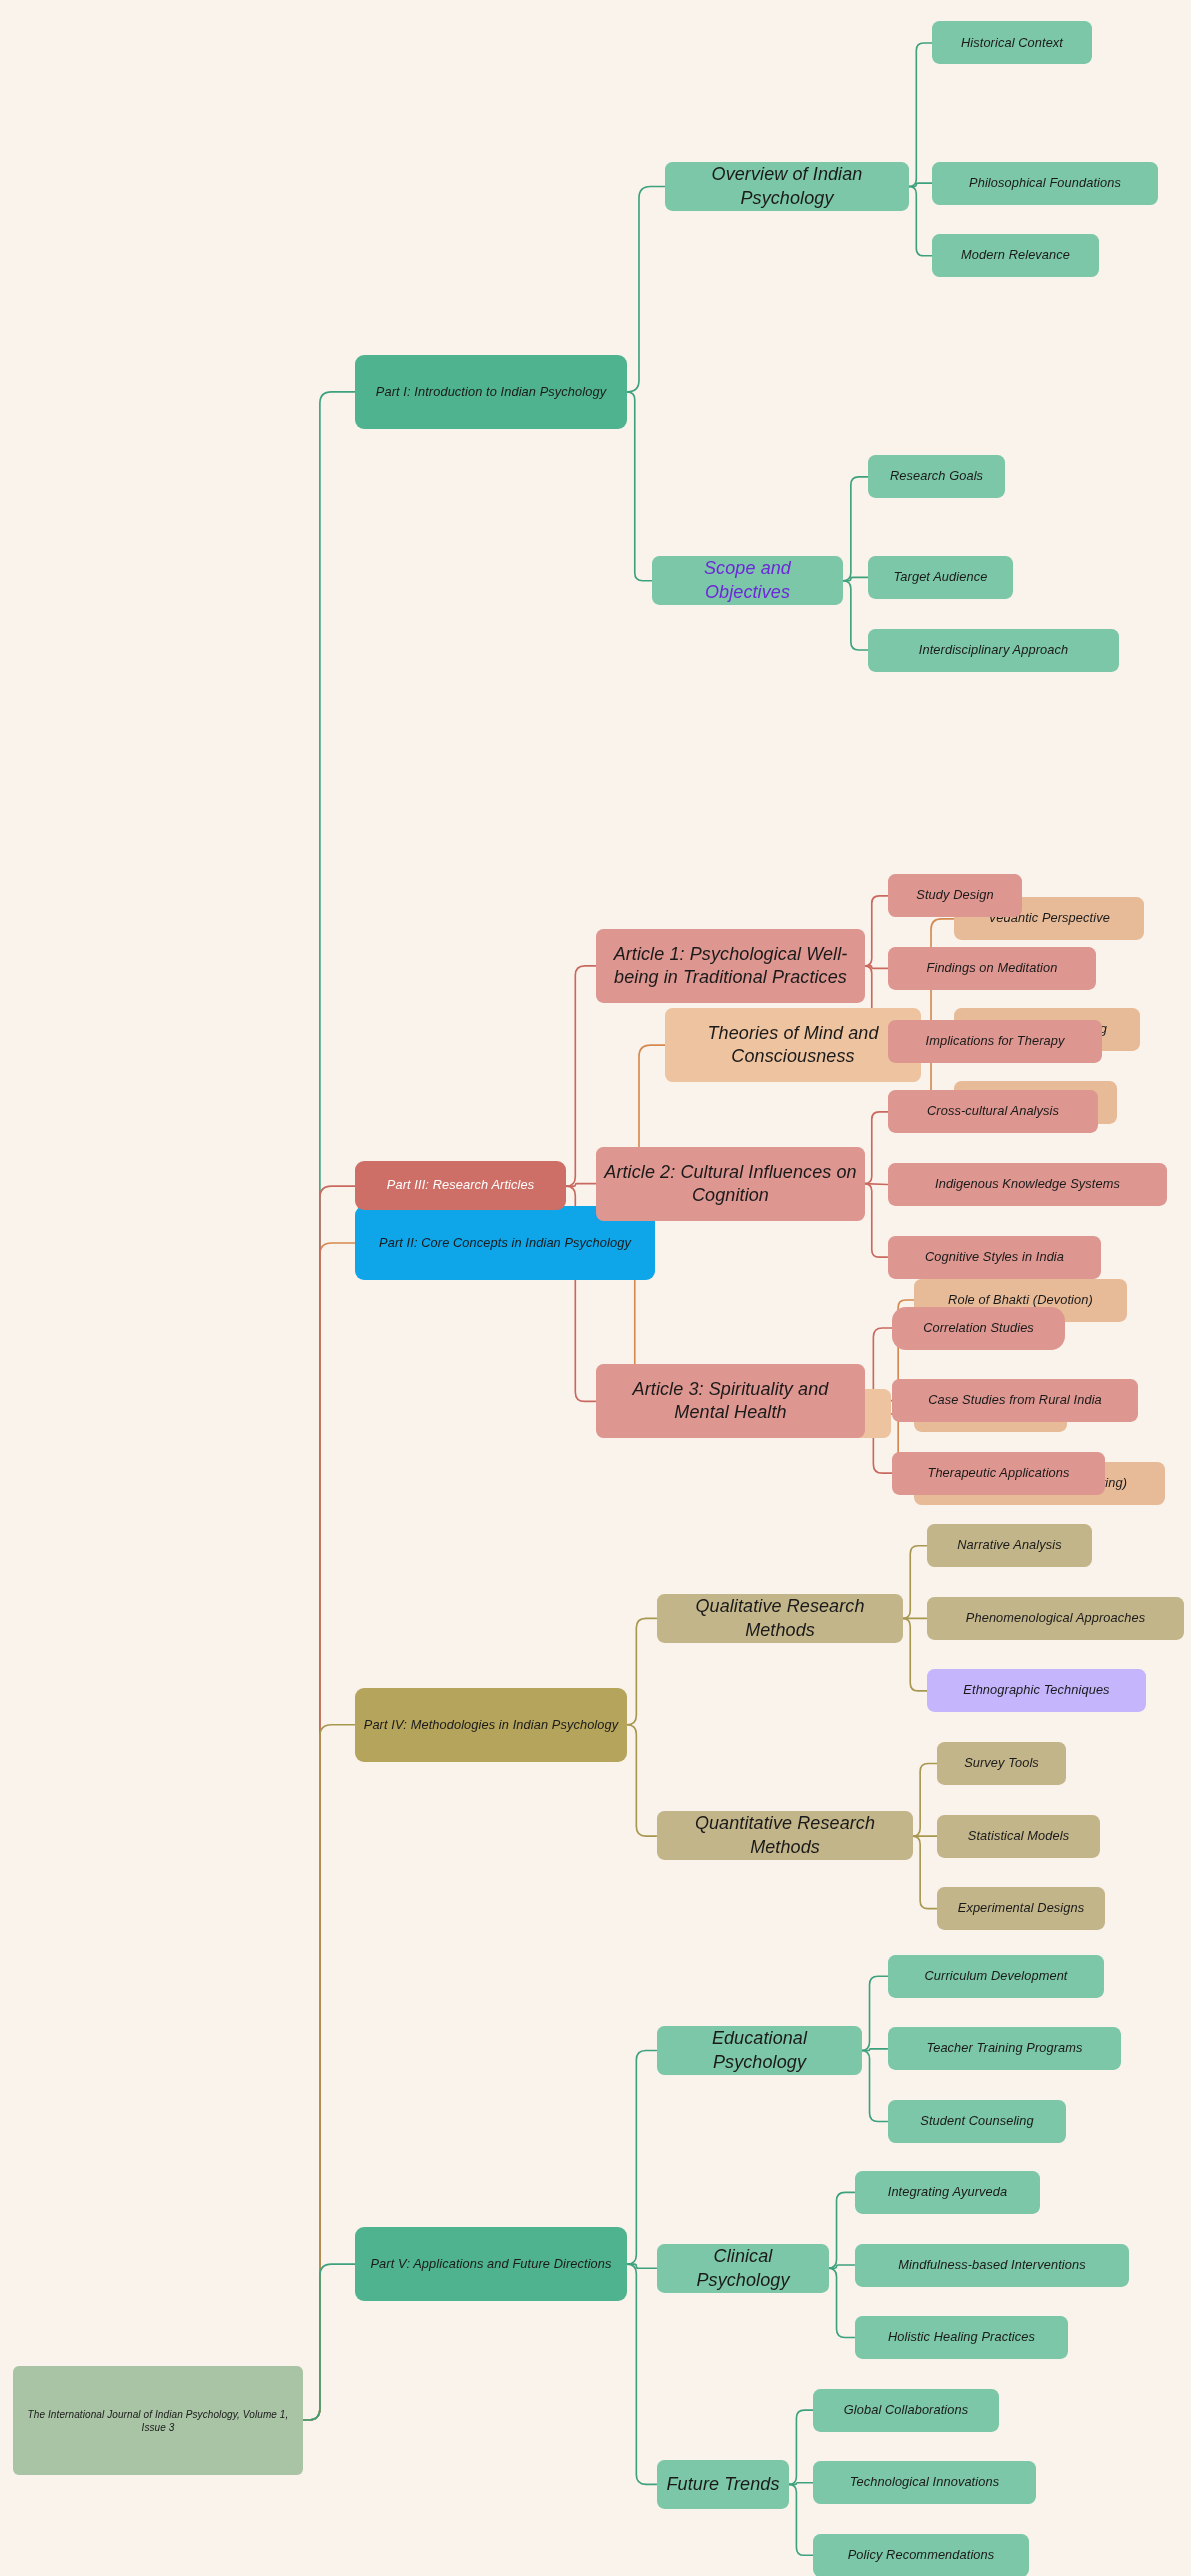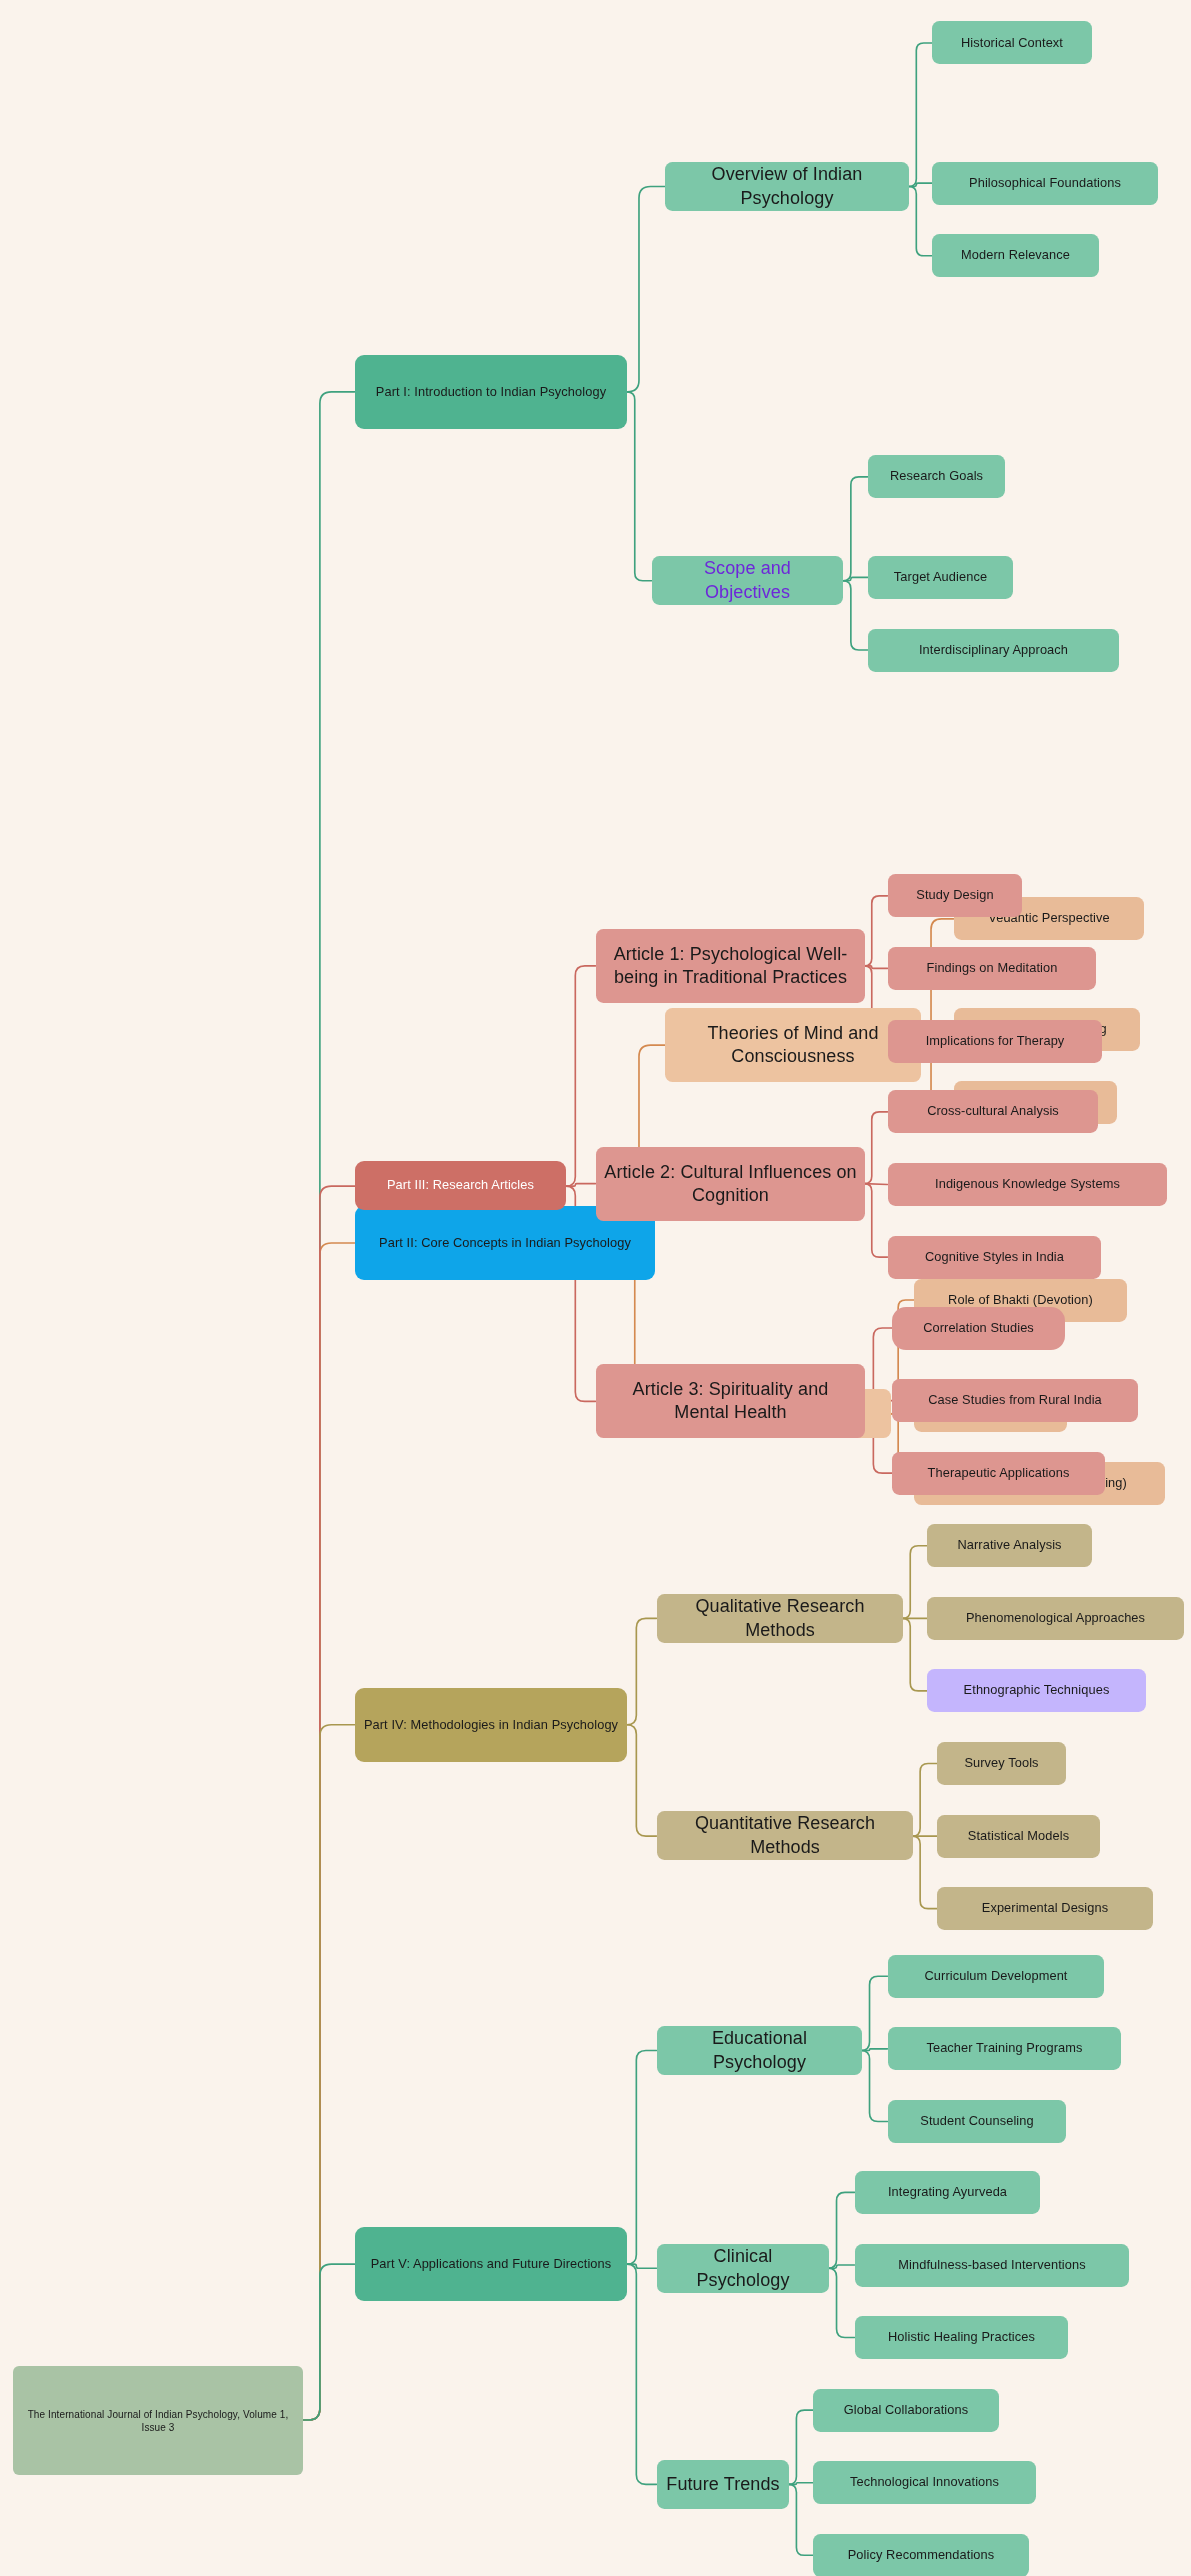--- a/index.html
+++ b/index.html
@@ -30,20 +30,21 @@
     position: absolute;
     box-sizing: border-box;
     display: flex;
     align-items: center;
     justify-content: flex-start;
     text-align: center;
     border-radius: 7.4px;
     line-height: 1.30;
     padding: 3.3px 8.2px;
     letter-spacing: 0.1px;
+    font-style: italic;
     -webkit-font-smoothing: antialiased;
   }
   .node-label {
     display: block;
     width: 100%;
     white-space: pre-line;
   }
   .node.root      { font-size: 10px; border-radius: 6px; }
   .node.level1    { font-size: 12.8px; border-radius: 9px; }
   .node.level2    { font-size: 18px; }
@@ -222,21 +223,21 @@
       </div>
       <div class="node level2" style="left: 657px; top: 1811px; width: 256px; height: 49px; background: rgb(195, 181, 138); color: rgb(26, 26, 26);">
         <span class="node-label">Quantitative Research Methods</span>
       </div>
       <div class="node level3" style="left: 937px; top: 1742px; width: 129px; height: 43px; background: rgb(195, 181, 138); color: rgb(26, 26, 26);">
         <span class="node-label">Survey Tools</span>
       </div>
       <div class="node level3" style="left: 937px; top: 1815px; width: 163px; height: 43px; background: rgb(195, 181, 138); color: rgb(26, 26, 26);">
         <span class="node-label">Statistical Models</span>
       </div>
-      <div class="node level3" style="left: 937px; top: 1887px; width: 216px; height: 43px; background: rgb(195, 181, 138); color: rgb(26, 26, 26);">
+      <div class="node level3" style="left: 937px; top: 1887px; width: 168px; height: 43px; background: rgb(195, 181, 138); color: rgb(26, 26, 26);">
         <span class="node-label">Experimental Designs</span>
       </div>
       <div class="node level1" style="left: 355px; top: 2227px; width: 272px; height: 74px; background: rgb(79, 179, 144); color: rgb(26, 26, 26);">
         <span class="node-label">Part V: Applications and Future Directions</span>
       </div>
       <div class="node level2" style="left: 657px; top: 2026px; width: 205px; height: 49px; background: rgb(124, 199, 168); color: rgb(26, 26, 26);">
         <span class="node-label">Educational Psychology</span>
       </div>
       <div class="node level3" style="left: 888px; top: 1955px; width: 216px; height: 43px; background: rgb(124, 199, 168); color: rgb(26, 26, 26);">
         <span class="node-label">Curriculum Development</span>

